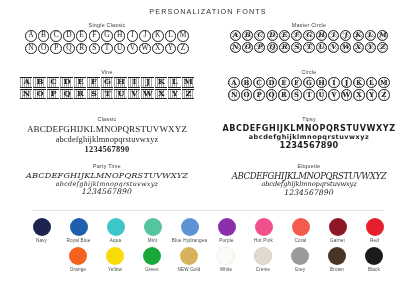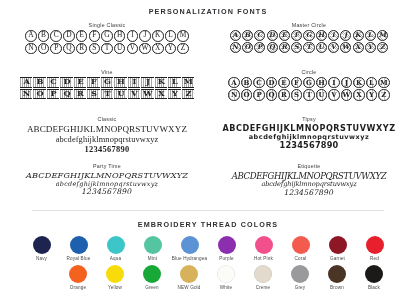--- a/index.html
+++ b/index.html
@@ -18,21 +18,21 @@
     position: relative;
     width: 416px;
     height: 301px;
     box-sizing: border-box;
   }
 
   
   .section-title {
     text-align: center;
     font-size: 7.2px;
-    font-weight: bold;
+    font-weight: normal;
     letter-spacing: 1.15px;
     color: #2f3033;
     text-transform: uppercase;
   }
   #fonts-title { padding-top: 7px; }
 
   .divider {
     height: 1px;
     background: #e2e2e2;
     margin: 0 32px;
@@ -422,21 +422,20 @@
         <div class="line-upper">ABCDEFGHIJKLMNOPQRSTUVWXYZ</div>
         <div class="line-lower">abcdefghijklmnopqrstuvwxyz</div>
         <div class="line-digits">1234567890</div>
       </div>
     </div>
 
   </div>
 
   <div class="divider"></div>
 
-  <div class="section-title" id="colors-title">EMBROIDERY THREAD COLORS</div>
 
   <div class="swatch-rows">
     <div class="swatch-row row1" id="swatch-row-1">
         <div class="swatch-cell">
           <div class="dot" style="background: rgb(29, 36, 80);"></div>
           <div class="swatch-label">Navy</div>
         </div>
         <div class="swatch-cell">
           <div class="dot" style="background: rgb(30, 95, 174);"></div>
           <div class="swatch-label">Royal Blue</div>

